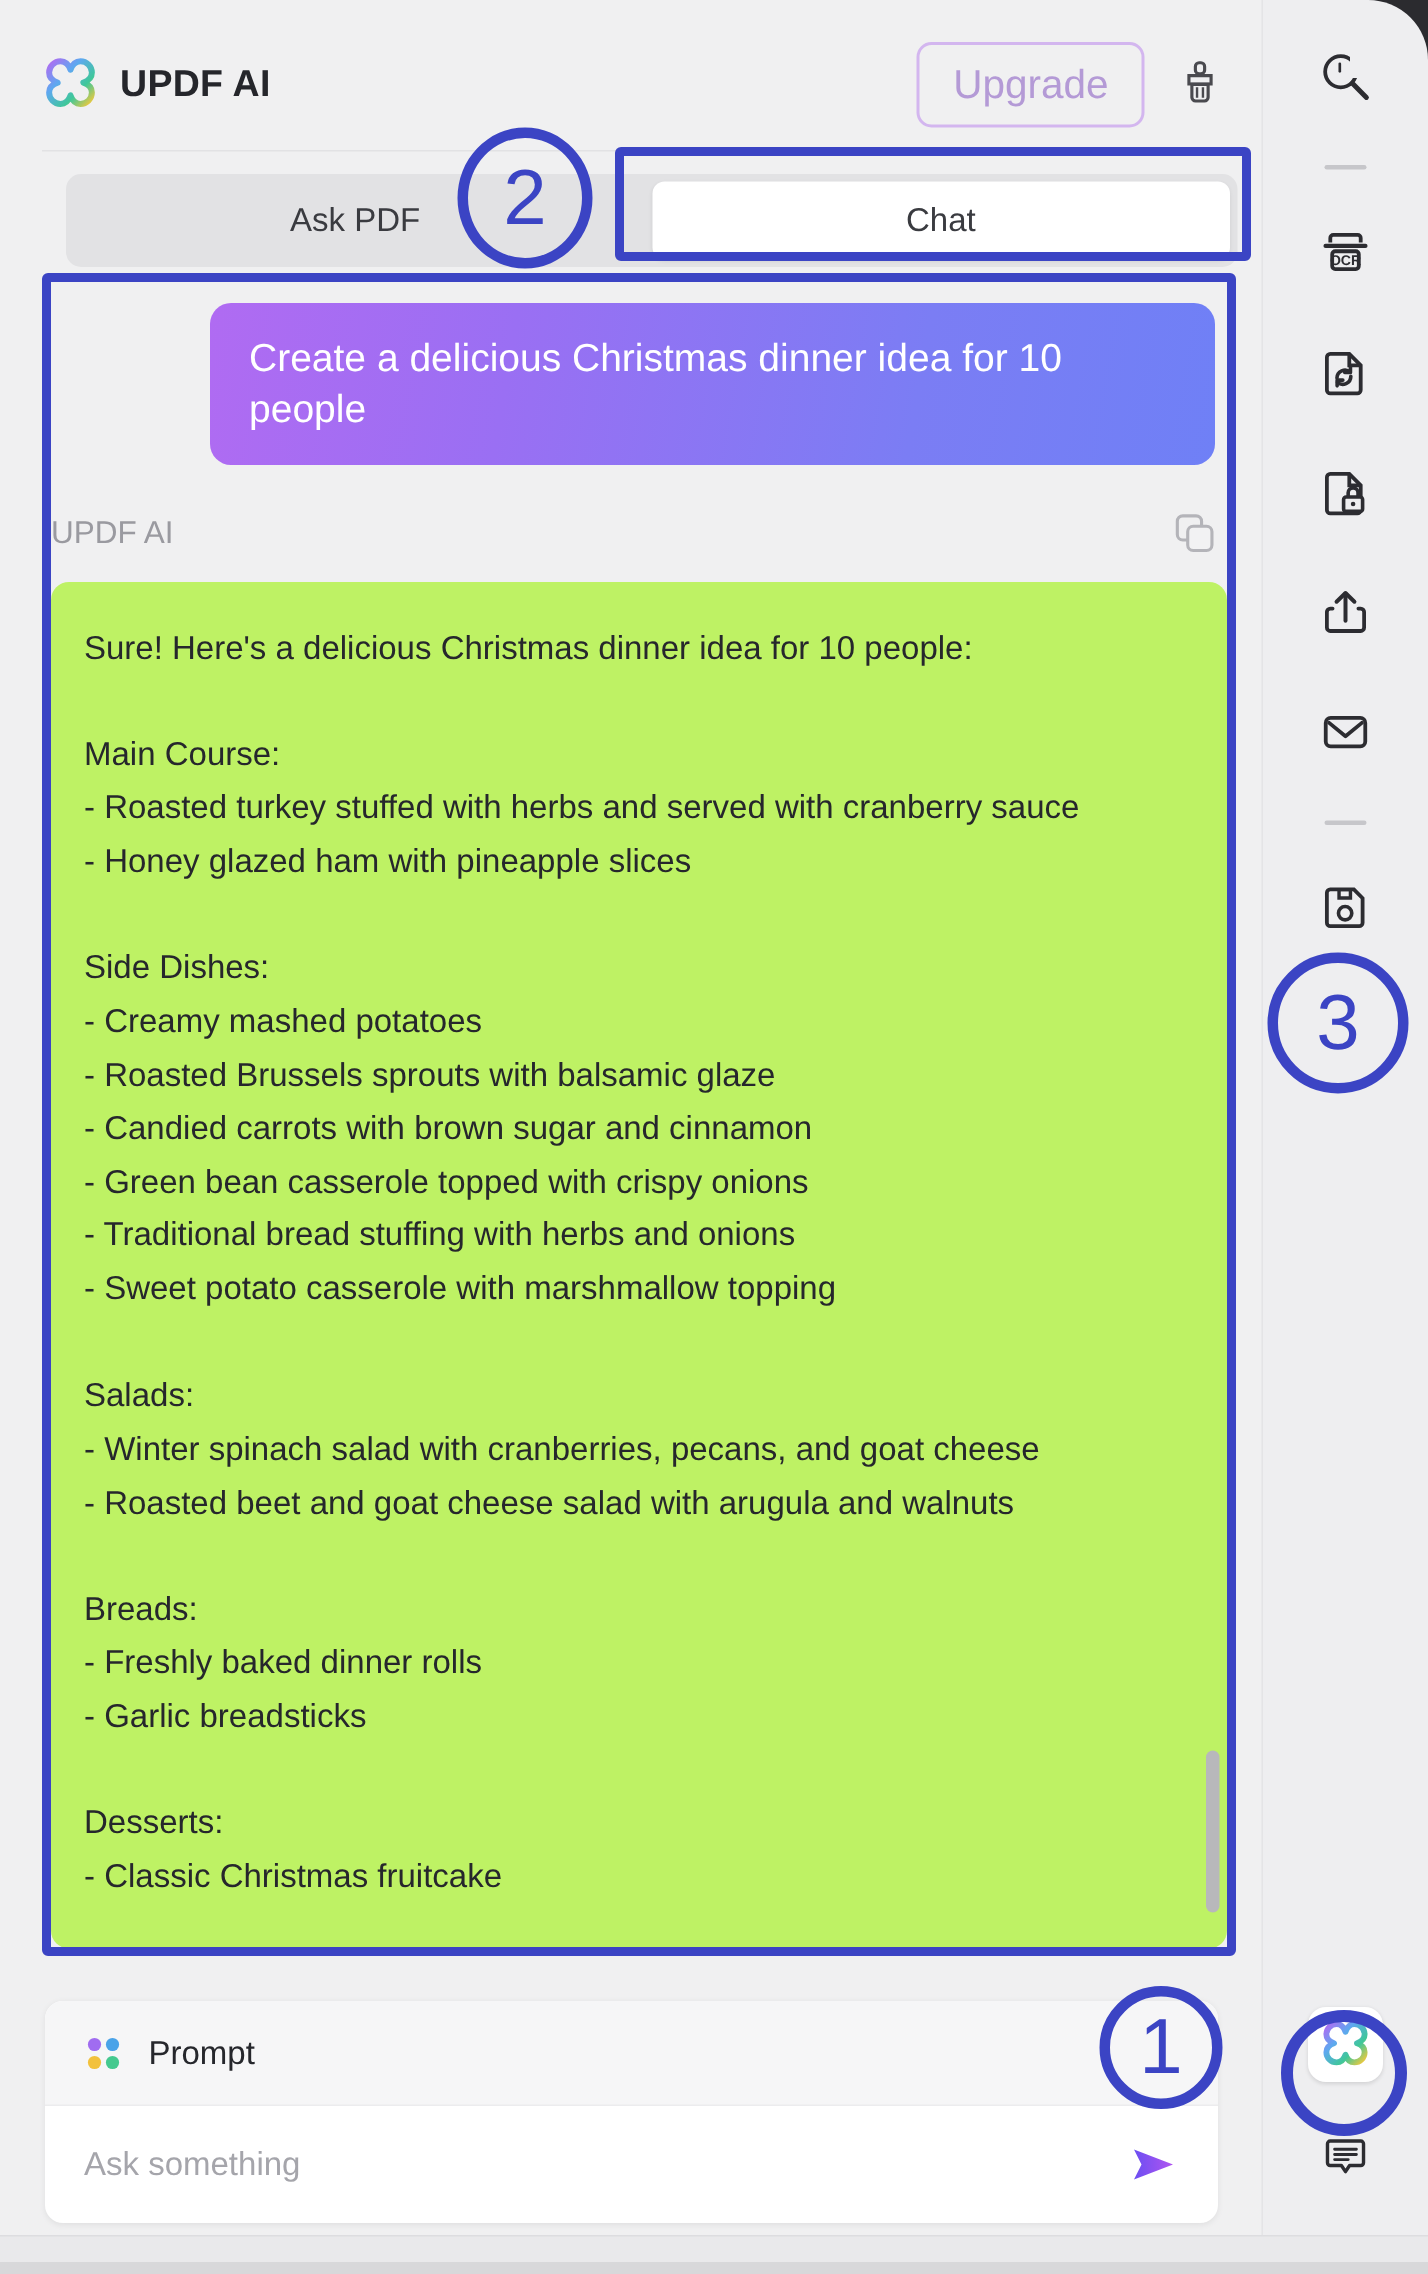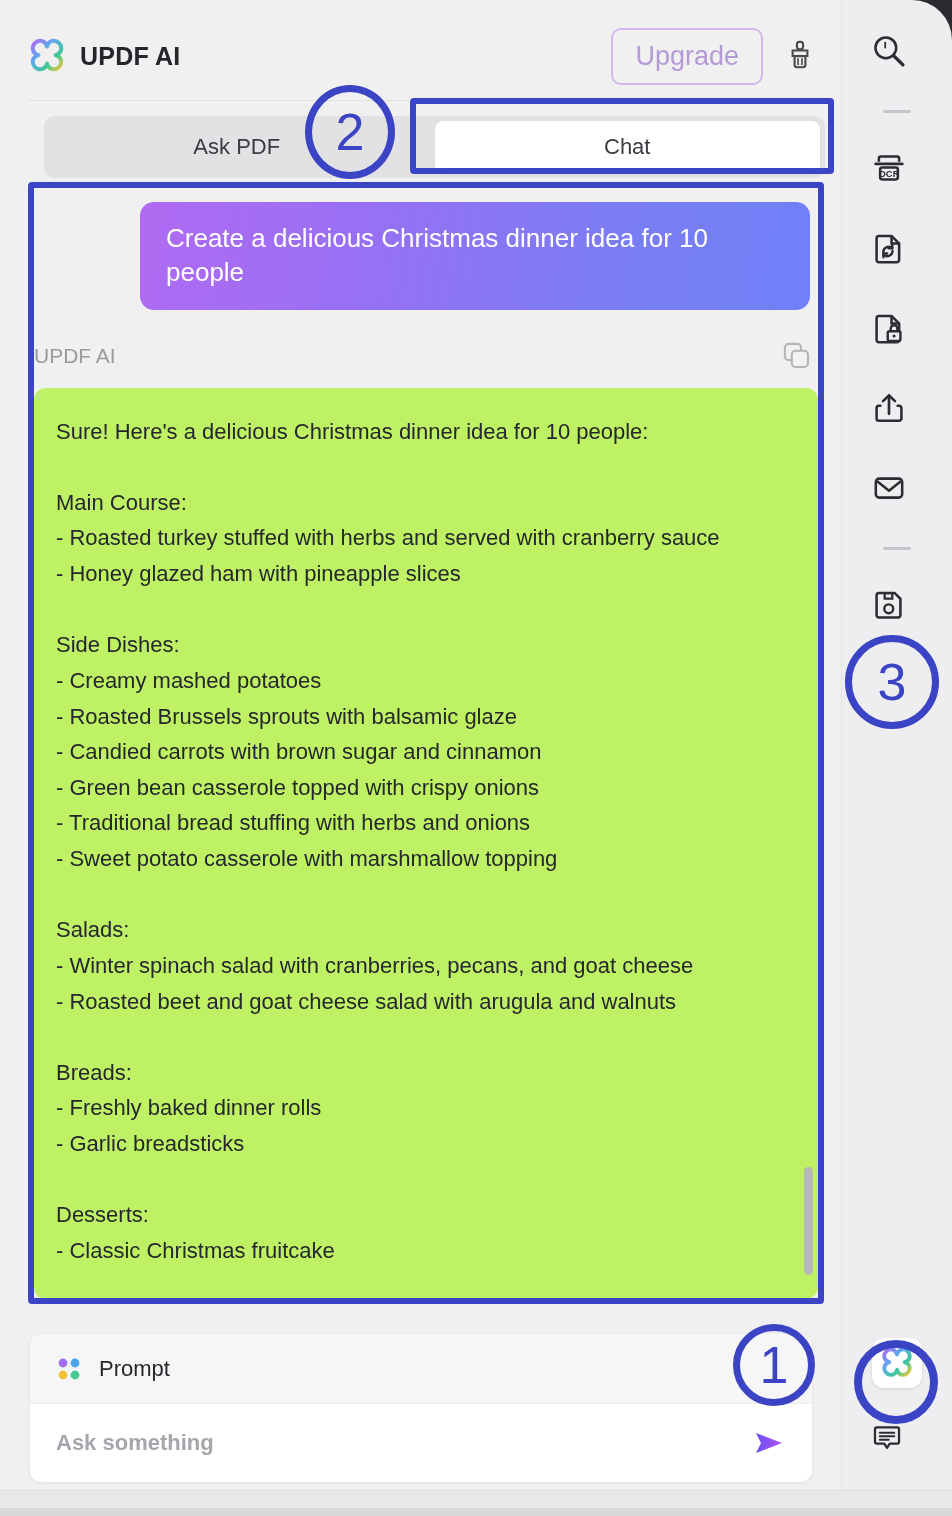--- a/index.html
+++ b/index.html
@@ -150,37 +150,36 @@
   .prompt-title { font-size: 22px; color: #26272c; }
   .prompt-input-row {
     height: 77px; display: flex; align-items: center;
     padding: 0 26px;
   }
   .prompt-input {
     flex: 1; border: none; outline: none;
     font-size: 22px; color: #1d4ed8;
     font-family: "Liberation Sans", sans-serif;
     background: transparent;
-    font-weight: bold;
   }
   .prompt-input::placeholder { color: #a5a5ab; }
   .send-icon { width: 34px; height: 30px; cursor: pointer; display:block; }
 
   
   .toolbar {
     position: absolute; right: 0; top: 0;
     width: 111px; height: 1490px;
     background: #eeeef0;
     border-left: 1px solid #e4e4e6;
     display: flex; flex-direction: column; align-items: center;
     padding-top: 24px;
   }
   .tool-btn {
     width: 54px; height: 54px;
-    display: flex; align-items: center; justify-content: flex-start;
+    display: flex; align-items: center; justify-content: center;
     margin-bottom: 26px; cursor: pointer;
   }
   .tool-btn svg { display: block; }
   .tool-divider {
     width: 28px; height: 3px; background: #c6c6ca;
     border-radius: 2px; margin: 6px 0 28px 0;
   }
   .toolbar-bottom {
     position: absolute; bottom: 26px;
     display: flex; flex-direction: column; align-items: center; gap: 22px;

